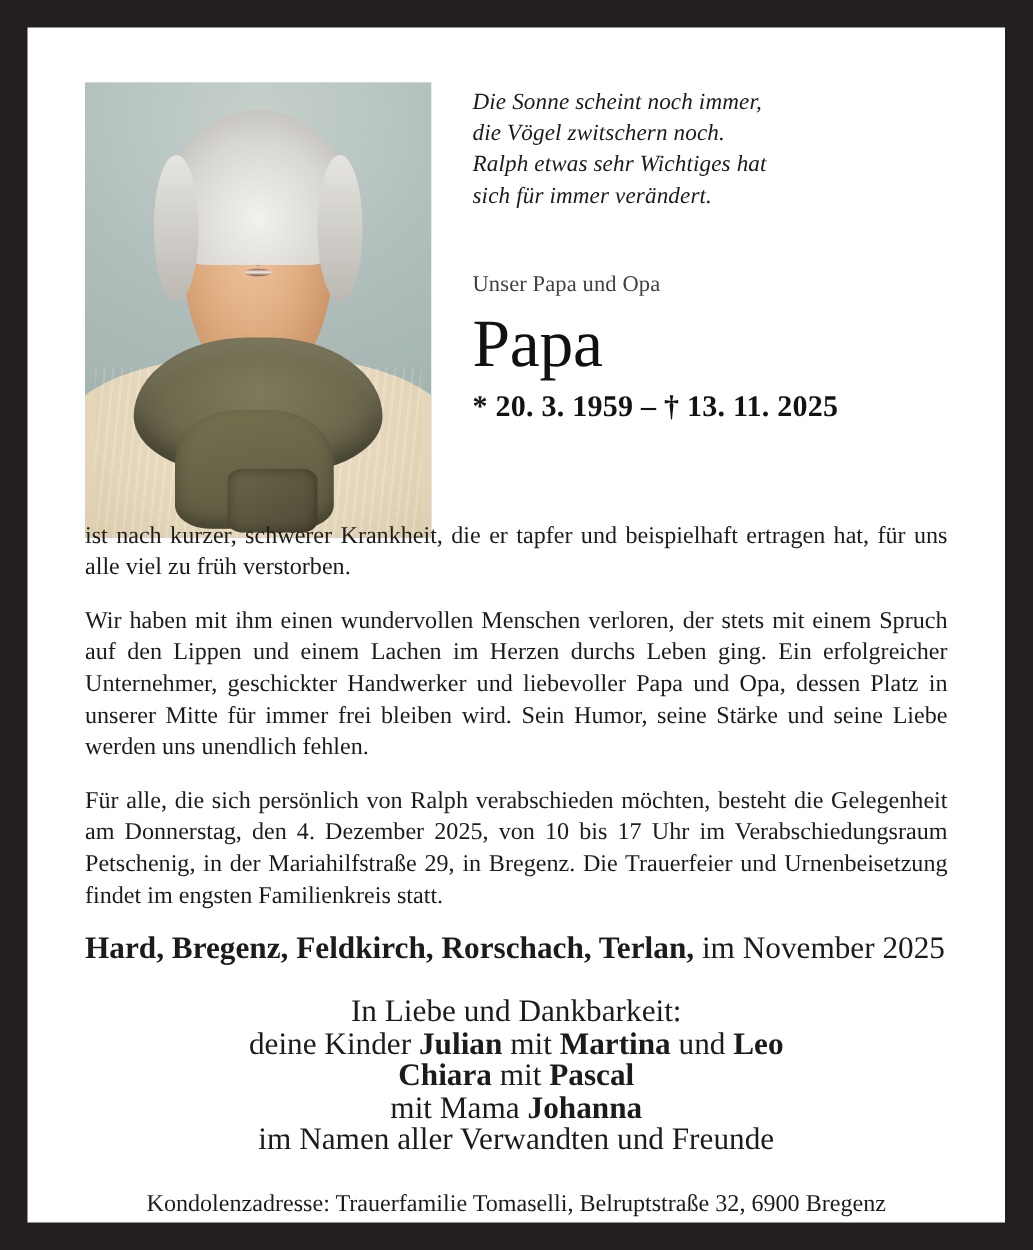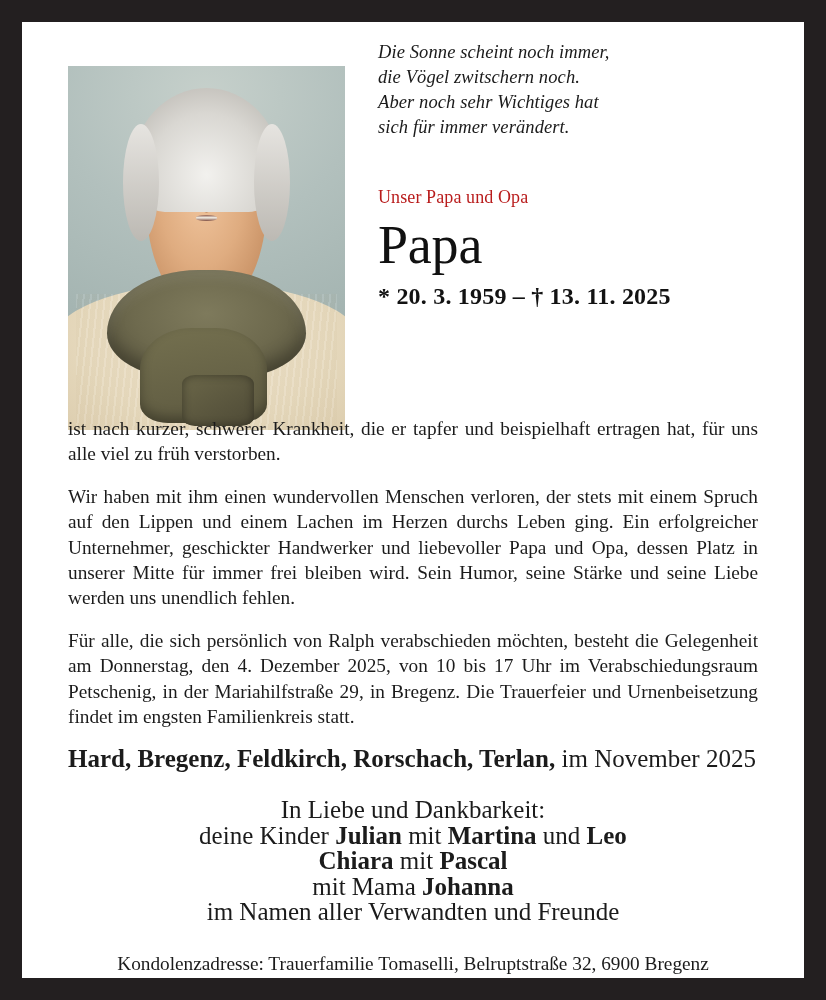--- a/index.html
+++ b/index.html
@@ -190,33 +190,33 @@
   }
 
   
   .heading-col {
     position: absolute;
     left: 356px;
     top: 0;
     width: 380px;
   }
   .verse {
-    margin-top: 18px;
+    margin-top: 48px;
     font-style: italic;
     font-size: 18.5px;
     line-height: 25px;
     color: #1b1b1b;
     letter-spacing: .1px;
   }
   .verse span { display: block; white-space: pre; }
 
   .relation {
     margin-top: 47px;
     font-size: 18px;
-    color: #b91c1c;
+    color: #404040;
     letter-spacing: .1px;
   }
   .deceased-name {
     margin-top: 9px;
     font-size: 54px;
     line-height: 56px;
     color: #111111;
     letter-spacing: -.2px;
   }
   .deceased-name span { display: block; }
@@ -295,21 +295,21 @@
           <div class="pz-scarf"></div>
           <div class="pz-scarf2"></div>
           <div class="pz-knot"></div>
         </div>
       </div>
 
       <div class="heading-col">
         <div class="verse">
           <span>Die Sonne scheint noch immer,</span>
           <span>die Vögel zwitschern noch.</span>
-          <span>Aber noch sehr Wichtiges hat</span>
+          <span>Ralph etwas sehr Wichtiges hat</span>
           <span>sich für immer verändert.</span>
         </div>
 
         <div class="relation">Unser Papa und Opa</div>
 
         <div class="deceased-name">
           <span>Papa</span>
         </div>
 
         <div class="life-dates">* 20. 3. 1959 – † 13. 11. 2025</div>

